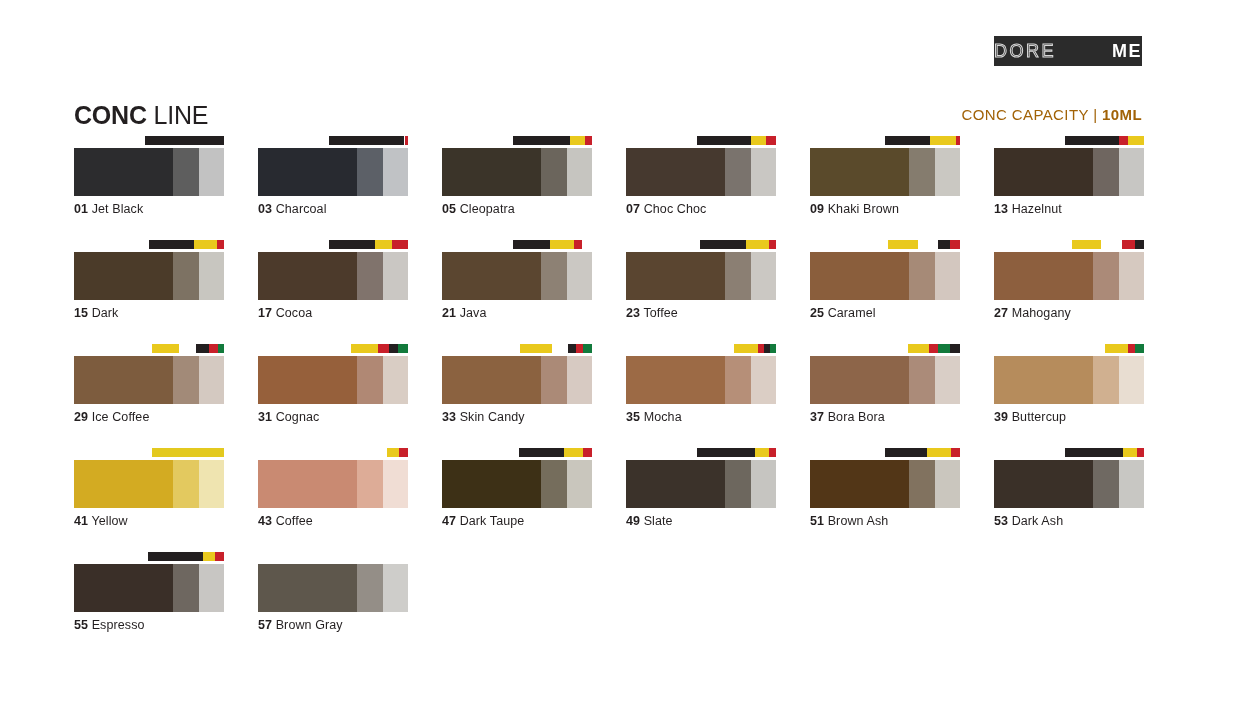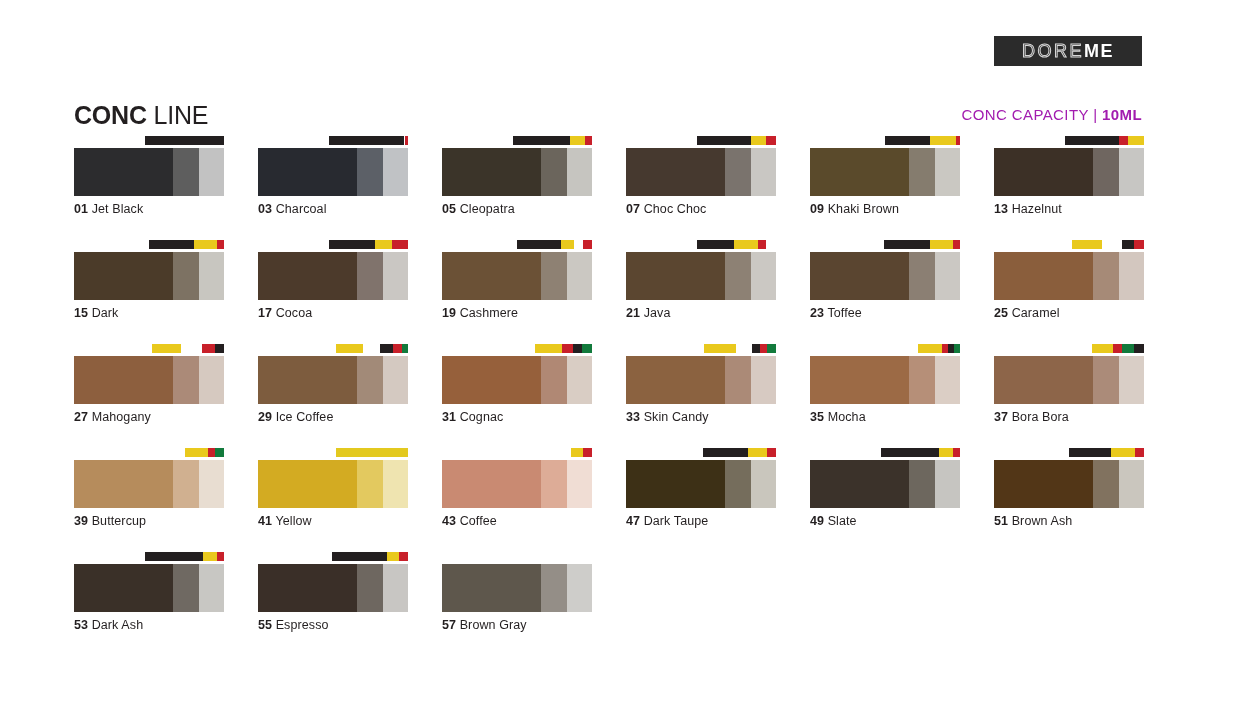--- a/index.html
+++ b/index.html
@@ -11,21 +11,21 @@
     overflow: hidden;
   }
   .page { position: relative; width: 1238px; height: 702px; background:#fff; }
 
   
   .logo-box {
     position: absolute;
     left: 994px; top: 36px;
     width: 148px; height: 30px;
     background: #2b2b2b;
-    display: flex; align-items: center; justify-content: center;
+    display: flex; align-items: center; justify-content: space-between;
     letter-spacing: 2.5px;
   }
   .logo-thin {
     color: #2b2b2b;
     font-size: 18px;
     font-weight: 400;
     -webkit-text-stroke: 1px #d8d8d8;
     text-shadow: 0 0 0 #2b2b2b;
   }
   .logo-bold {
@@ -44,21 +44,21 @@
     letter-spacing: -0.2px;
     white-space: nowrap;
   }
   .title .b { font-weight: 700; }
   .title .r { font-weight: 400; }
 
   .capacity {
     position: absolute;
     right: 96px; top: 106px;
     font-size: 15px;
-    color: #a21caf;
+    color: #a16207;
     letter-spacing: 0.4px;
     white-space: nowrap;
   }
   .capacity .r { font-weight: 400; }
   .capacity .b { font-weight: 700; }
 
   
   .grid {
     position: absolute;
     left: 74px; top: 136px;
@@ -220,35 +220,20 @@
         </div>
         <div class="body">
           <div class="tone-main" style="background: rgb(76, 58, 43);"></div>
           <div class="tone-mid" style="background: rgb(128, 115, 108);"></div>
           <div class="tone-light" style="background: rgb(202, 199, 195);"></div>
         </div>
         <div class="label"><span class="num">17</span><span class="nm"> Cocoa</span></div>
       </div>
       <div class="swatch">
         <div class="topbar">
-          <div class="seg" style="background: rgb(255, 255, 255); width: 50%;"></div>
-          <div class="seg" style="background: rgb(35, 31, 32); width: 29%;"></div>
-          <div class="seg" style="background: rgb(233, 201, 29); width: 9%;"></div>
-          <div class="seg" style="background: rgb(255, 255, 255); width: 6%;"></div>
-          <div class="seg" style="background: rgb(200, 32, 42); width: 6%;"></div>
-        </div>
-        <div class="body">
-          <div class="tone-main" style="background: rgb(107, 81, 54);"></div>
-          <div class="tone-mid" style="background: rgb(142, 129, 115);"></div>
-          <div class="tone-light" style="background: rgb(203, 200, 194);"></div>
-        </div>
-        <div class="label"><span class="num">19</span><span class="nm"> Cashmere</span></div>
-      </div>
-      <div class="swatch">
-        <div class="topbar">
           <div class="seg" style="background: rgb(255, 255, 255); width: 47%;"></div>
           <div class="seg" style="background: rgb(35, 31, 32); width: 25%;"></div>
           <div class="seg" style="background: rgb(233, 201, 29); width: 16%;"></div>
           <div class="seg" style="background: rgb(200, 32, 42); width: 5%;"></div>
           <div class="seg" style="background: rgb(255, 255, 255); width: 7%;"></div>
         </div>
         <div class="body">
           <div class="tone-main" style="background: rgb(91, 70, 48);"></div>
           <div class="tone-mid" style="background: rgb(141, 129, 116);"></div>
           <div class="tone-light" style="background: rgb(203, 200, 195);"></div>

